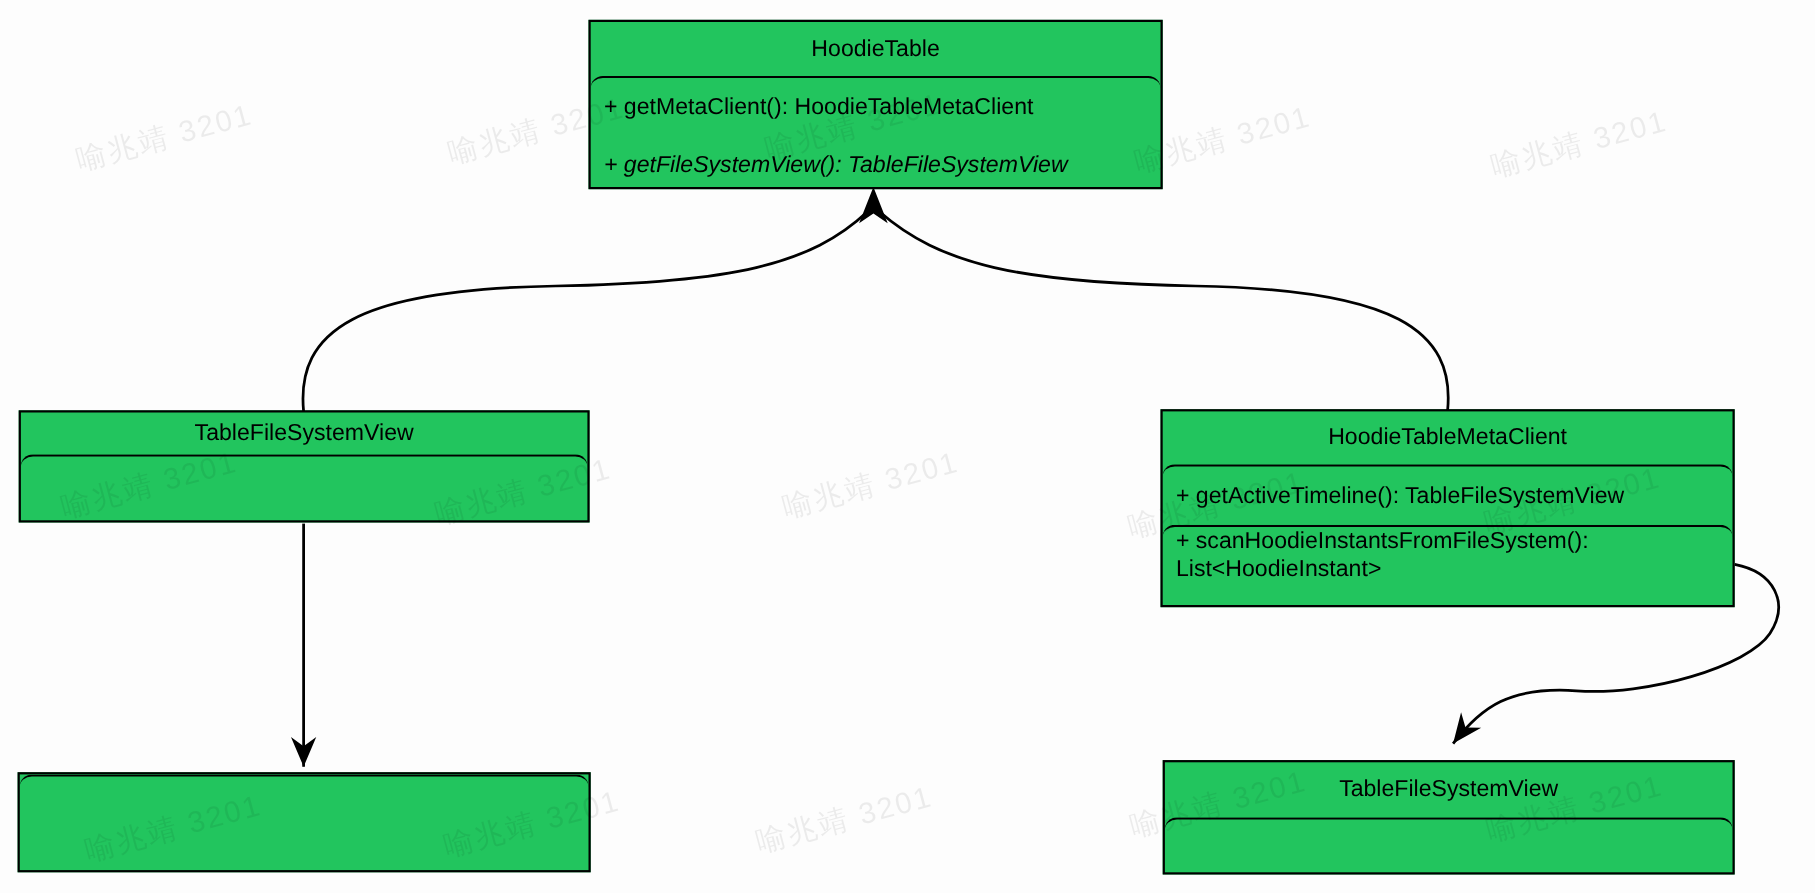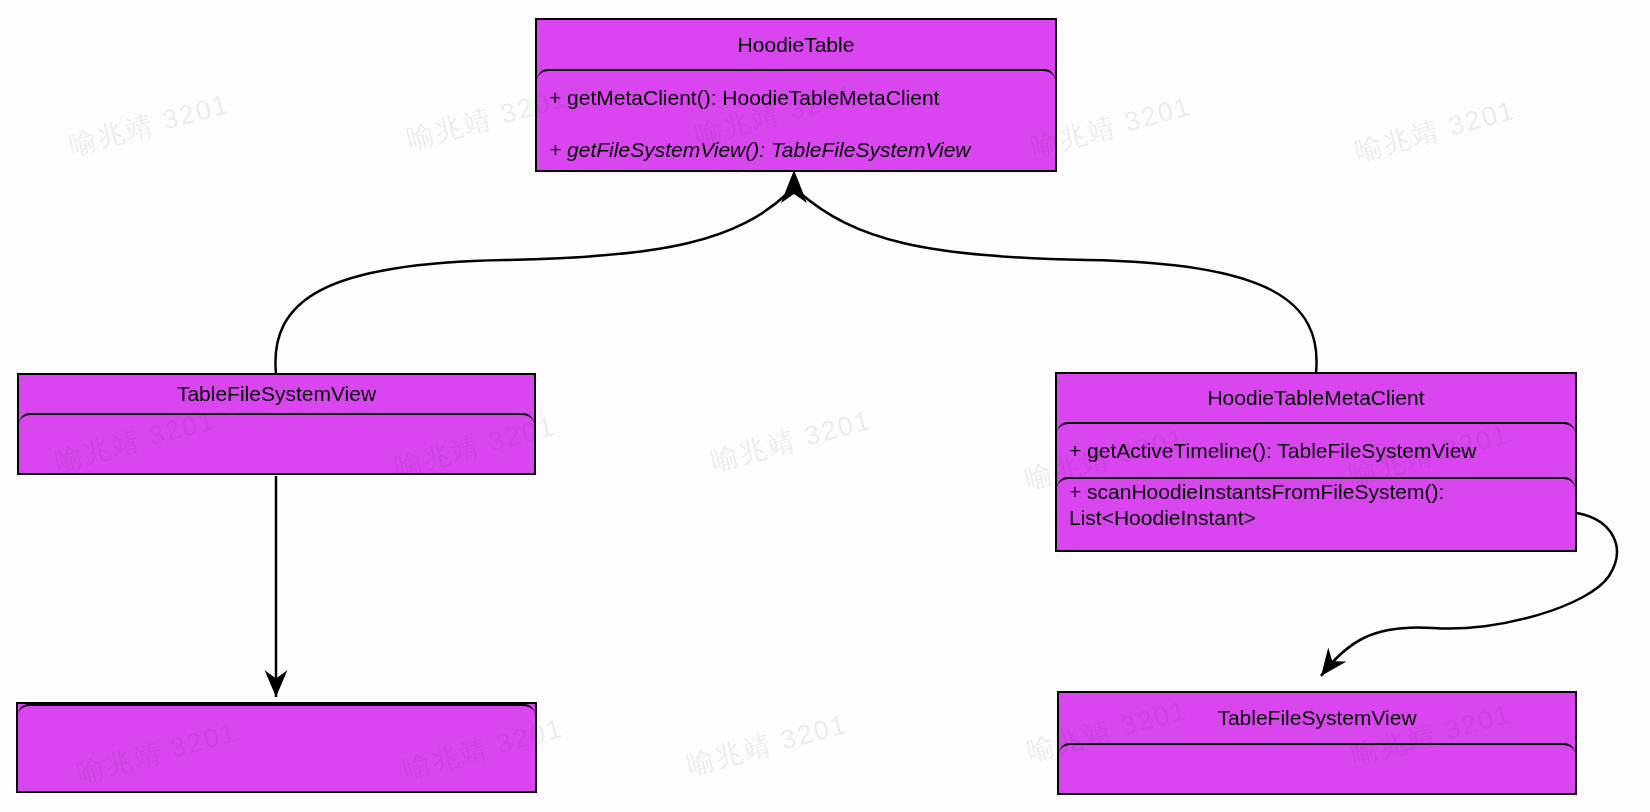--- a/index.html
+++ b/index.html
@@ -9,21 +9,21 @@
     overflow:hidden;
     font-family:"Liberation Sans","DejaVu Sans",sans-serif;
     color:#000;
     position:relative;
   }
   .canvas{position:absolute;inset:0;}
 
   
   .uml-class{
     position:absolute;
-    background:#d946ef;
+    background:#22c55e;
     border:2px solid #000;
     box-sizing:border-box;
     display:flex;
     flex-direction:column;
   }
   .uml-title{
     display:flex;align-items:center;justify-content:center;
     font-size:21px;
     box-sizing:border-box;
     flex:0 0 auto;

